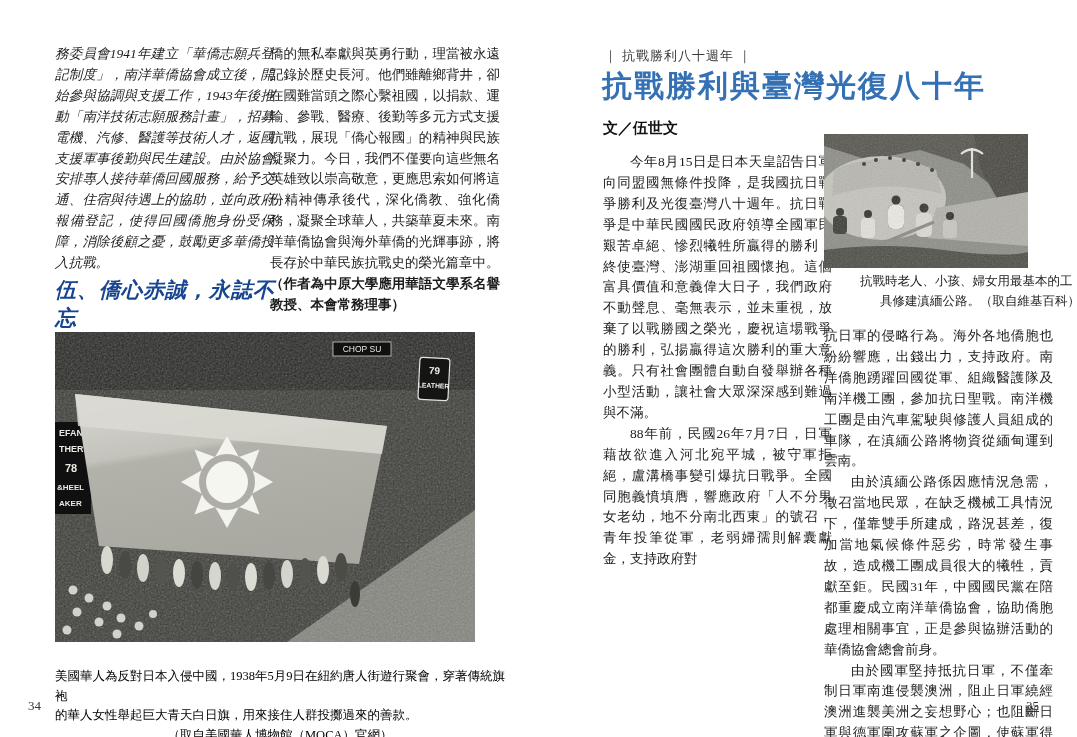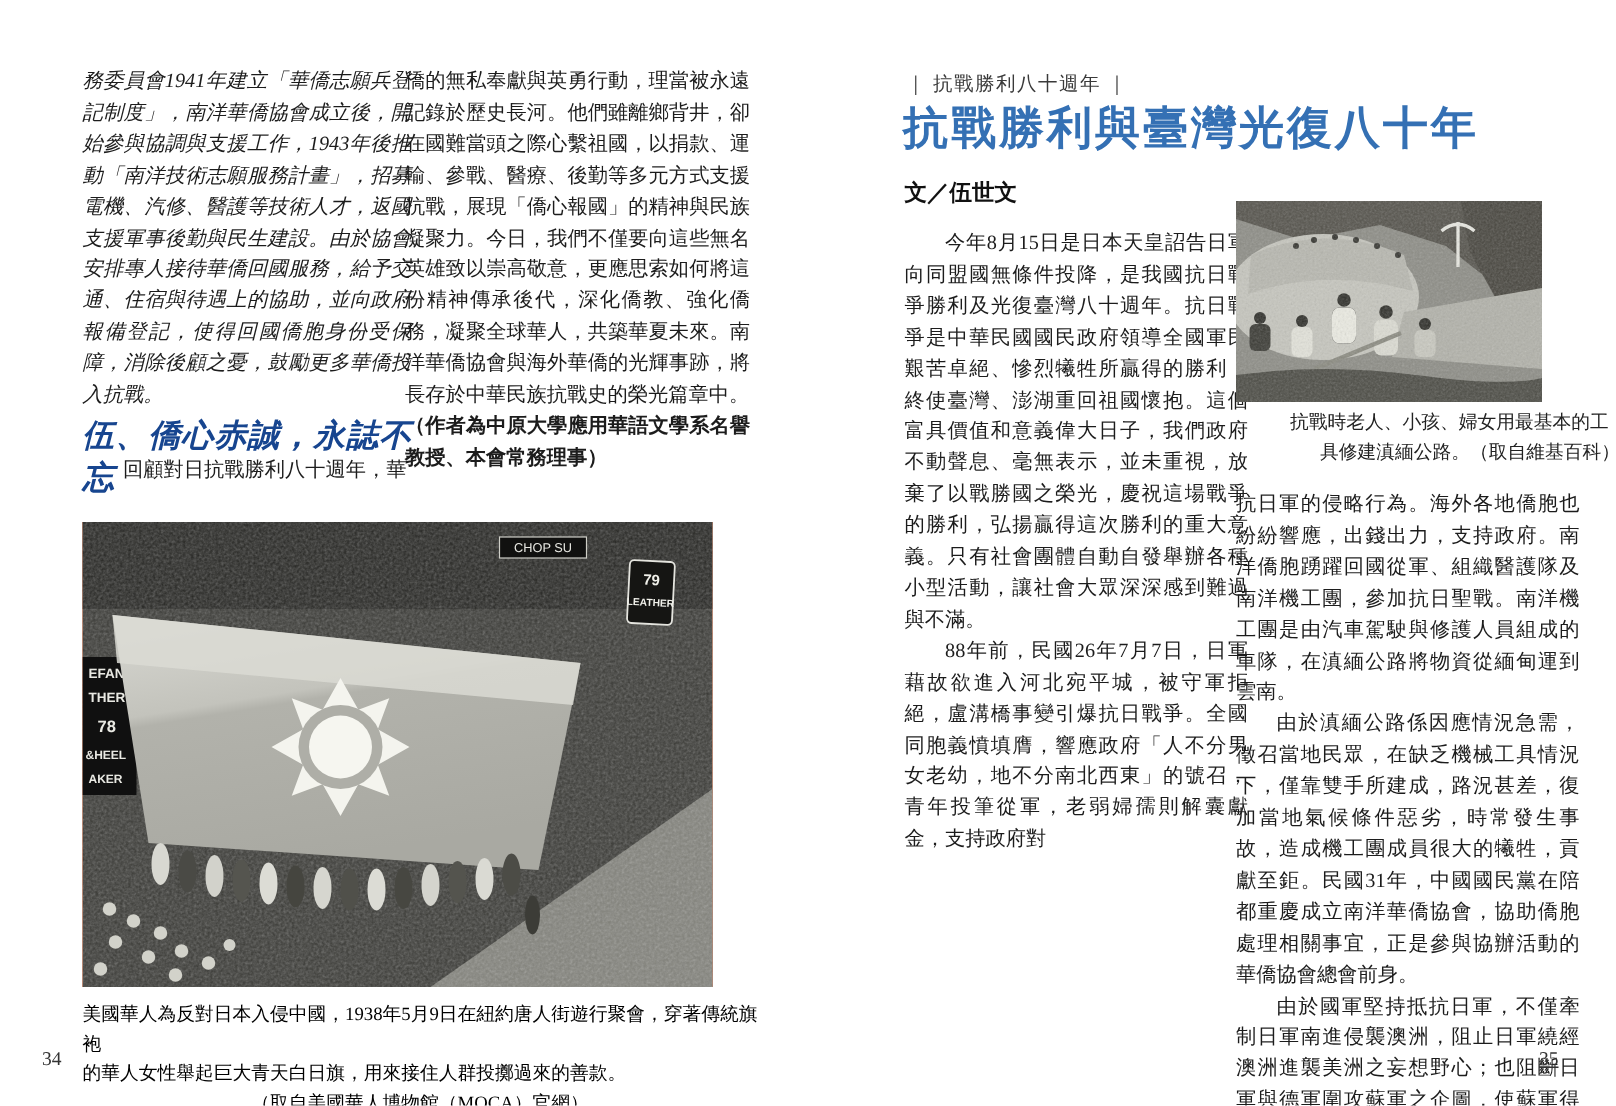--- a/index.html
+++ b/index.html
@@ -16,21 +16,21 @@
   .body-text p{margin:0;text-align:justify;}
   .indent{text-indent:2em;}
   .lp-col1{left:55px;top:44px;width:219px;font-style:italic;}
   .section-heading{
     left:55px;top:276px;width:230px;font-size:21px;font-weight:bold;
     font-style:italic;letter-spacing:1px;
   }
   .lp-col1-p2{left:55px;top:303px;width:219px;}
   .lp-col2{left:270px;top:44px;width:230px;}
   .author-note{font-weight:bold;margin-top:0;}
-  .lp-photo{left:55px;top:332px;width:420px;height:310px;background:#c2410c;margin-top:16px;}
+  .lp-photo{left:55px;top:332px;width:420px;height:310px;background:#14b8a6;}
   .lp-caption{left:55px;top:667px;width:450px;font-size:12.5px;line-height:19.5px;color:#000000;}
   .lp-caption .credit{text-align:center;}
   .page-number{font-size:13px;color:#333;}
   .pn-left{left:28px;top:698px;}
   .pn-right{left:1026px;top:698px;text-decoration:underline;}
   .kicker{left:604px;top:47px;font-size:13px;color:#3a3a3a;letter-spacing:1px;}
   .article-title{
     left:602px;top:63px;width:470px;font-size:30px;font-weight:bold;
     letter-spacing:2px;line-height:46px;
   }
@@ -45,23 +45,20 @@
 <body>
 
 <div style="position:absolute;inset:0;">
 
   <div class="abs lp-col1 body-text">
     <p>務委員會1941年建立「華僑志願兵登記制度」，南洋華僑協會成立後，開始參與協調與支援工作，1943年後推動「南洋技術志願服務計畫」，招募電機、汽修、醫護等技術人才，返國支援軍事後勤與民生建設。由於協會安排專人接待華僑回國服務，給予交通、住宿與待遇上的協助，並向政府報備登記，使得回國僑胞身份受保障，消除後顧之憂，鼓勵更多華僑投入抗戰。</p>
   </div>
 
   <div class="abs section-heading" style="color:#17458f;">伍、僑心赤誠，永誌不忘</div>
 
-  <div class="abs lp-col1-p2 body-text">
-    <p class="indent">回顧對日抗戰勝利八十週年，華</p>
-  </div>
 
   <div class="abs lp-col2 body-text">
     <p>僑的無私奉獻與英勇行動，理當被永遠記錄於歷史長河。他們雖離鄉背井，卻在國難當頭之際心繫祖國，以捐款、運輸、參戰、醫療、後勤等多元方式支援抗戰，展現「僑心報國」的精神與民族凝聚力。今日，我們不僅要向這些無名英雄致以崇高敬意，更應思索如何將這份精神傳承後代，深化僑教、強化僑務，凝聚全球華人，共築華夏未來。南洋華僑協會與海外華僑的光輝事跡，將長存於中華民族抗戰史的榮光篇章中。</p>
     <p class="author-note">（作者為中原大學應用華語文學系名譽教授、本會常務理事）</p>
   </div>
 
   <div class="abs lp-photo">
     <svg width="420" height="310" viewBox="0 0 420 310">
       <defs>
         <filter id="grainL" x="0" y="0" width="100%" height="100%">

